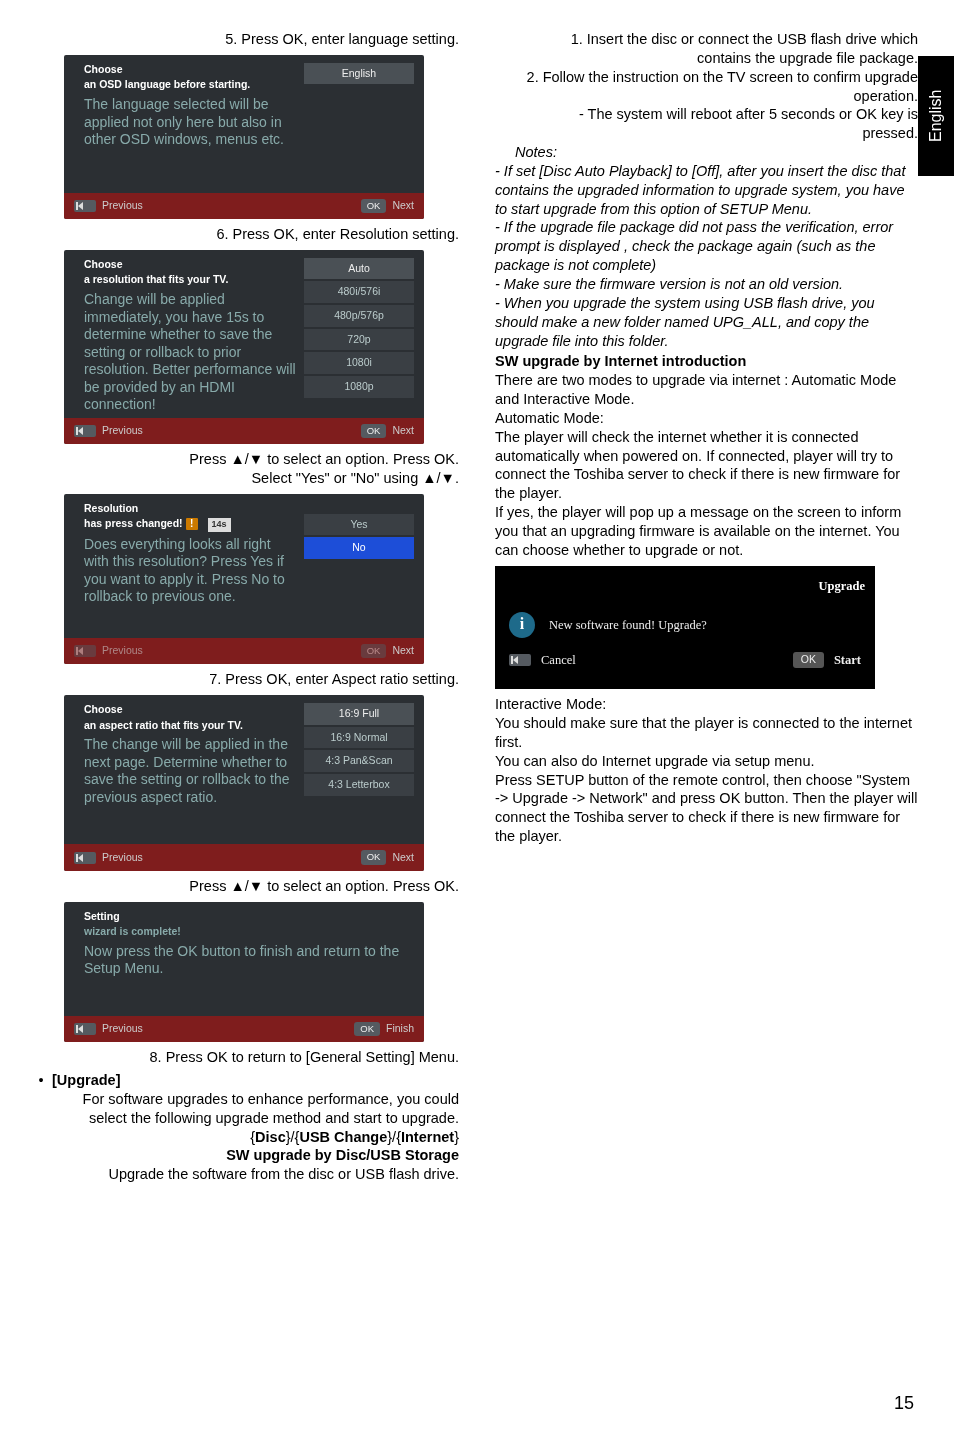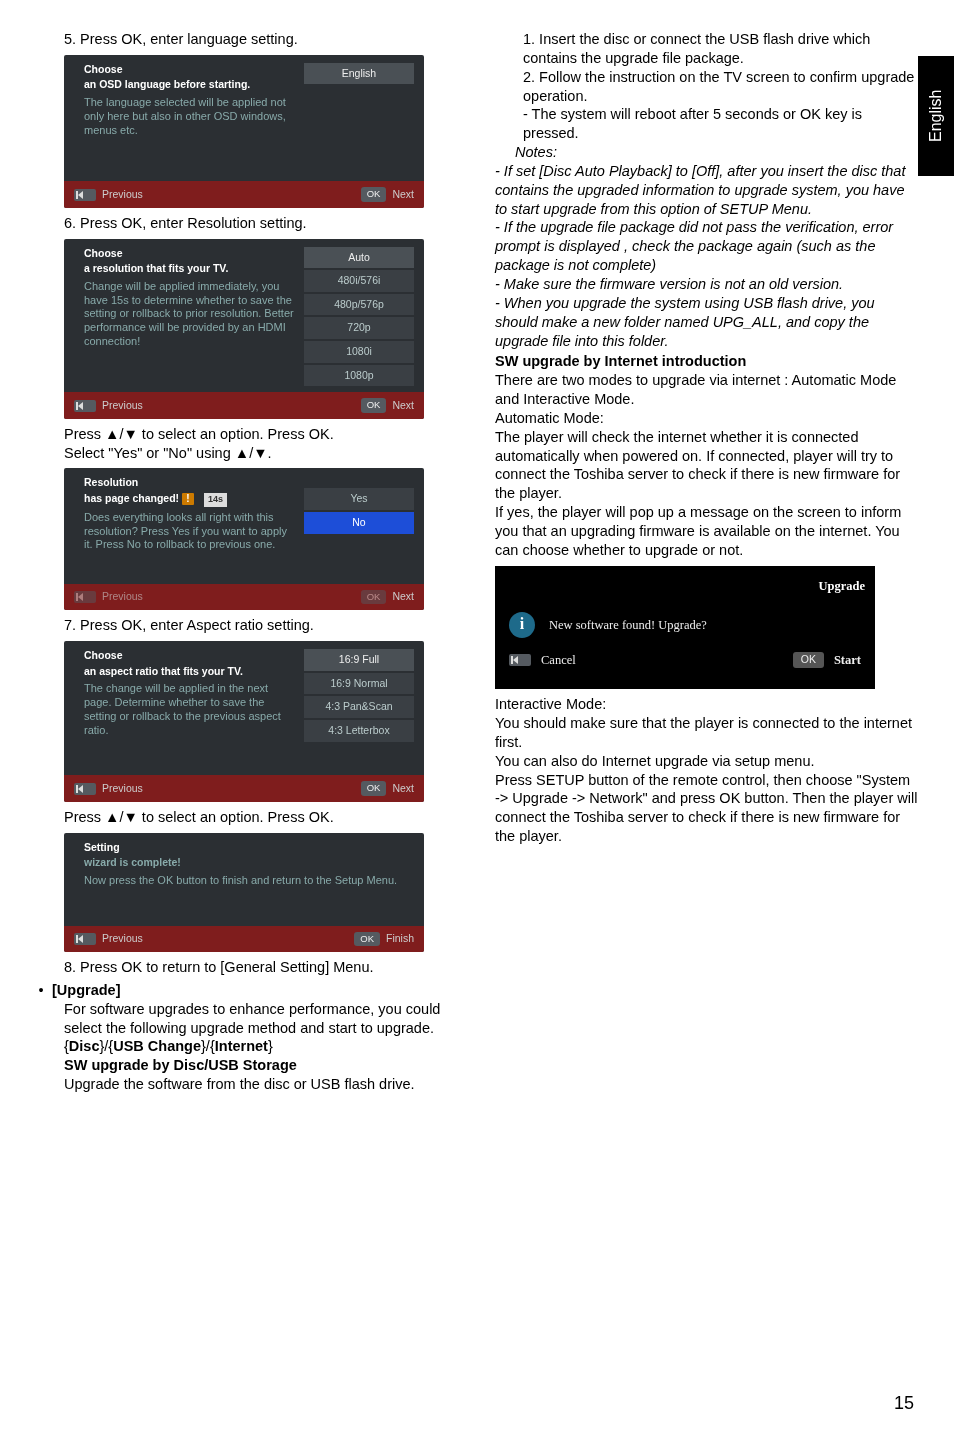--- a/index.html
+++ b/index.html
@@ -18,20 +18,21 @@
     gap: 36px;
   }
   .col {
     flex: 1;
     font-size: 14.5px;
     line-height: 1.3;
     color: #000;
   }
   .col .indent {
     padding-left: 28px;
+    text-align: right;
   }
   .screenshot {
     width: 360px;
     margin: 6px 0 6px 28px;
     background: #2b2f33;
     color: #ccc;
     font-size: 10.5px;
     border-radius: 2px;
     overflow: hidden;
   }
@@ -47,21 +48,21 @@
     width: 110px;
   }
   .screenshot .left .title-line {
     color: #fff;
     font-weight: bold;
     margin-bottom: 2px;
     line-height: 1.3;
   }
   .screenshot .left .desc {
     color: #8aa;
-    font-size: 11px;
+    font-size: 14px;
     line-height: 1.25;
     margin-top: 4px;
   }
   .opt-list { list-style:none; margin:0; padding:0; }
   .opt {
     background:#3a3f44;
     color:#bcc;
     text-align:center;
     padding:4px 0;
     margin-bottom:2px;
@@ -250,21 +251,21 @@
     </div>
 
     <div class="indent">Press ▲/▼ to select an option. Press OK.</div>
     <div class="indent">Select "Yes" or "No" using ▲/▼.</div>
 
     <div class="screenshot">
       <div class="body">
         <div class="left">
           <div class="title-line">Resolution</div>
           <div class="title-line">
-            <span>has page changed!</span>
+            <span>has press changed!</span>
             <span class="warn-icon">!</span><span class="badge-14s">14s</span>
           </div>
           <div class="desc">Does everything looks all right with this resolution? Press Yes if you want to apply it. Press No to rollback to previous one.</div>
           <div style="height:28px"></div>
         </div>
         <div class="right">
           <div style="height:12px"></div>
           <ul class="opt-list">
             <li class="opt">Yes</li>
             <li class="opt dark-sel">No</li>

